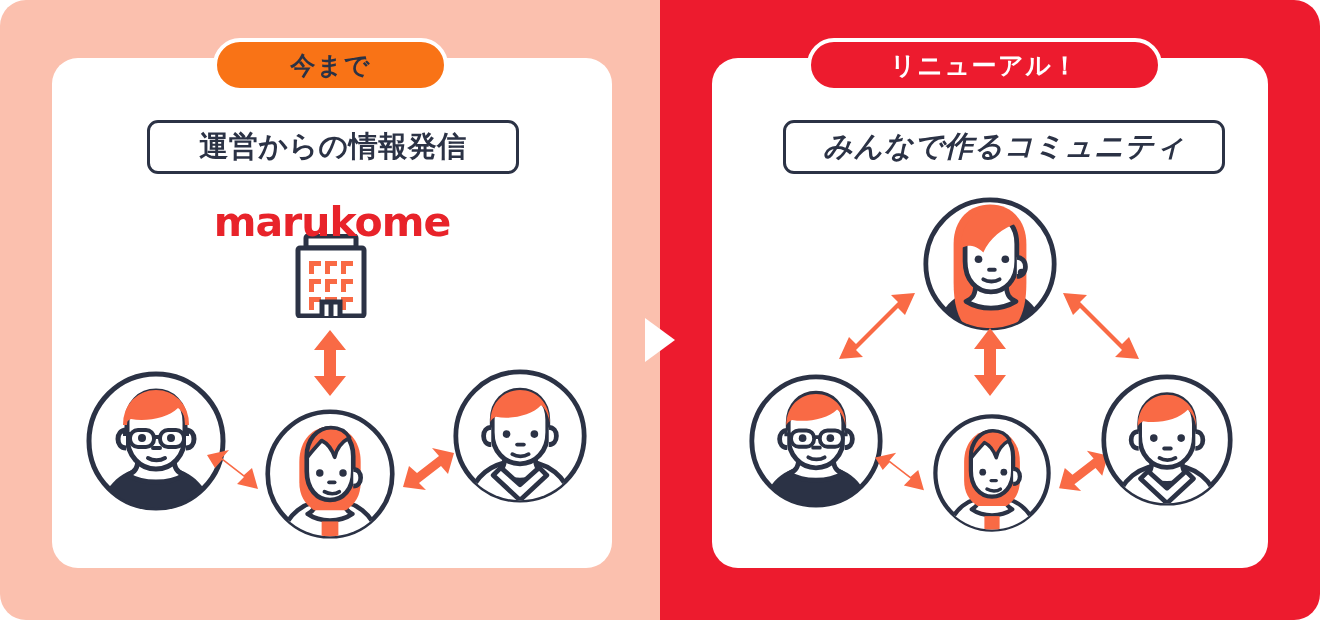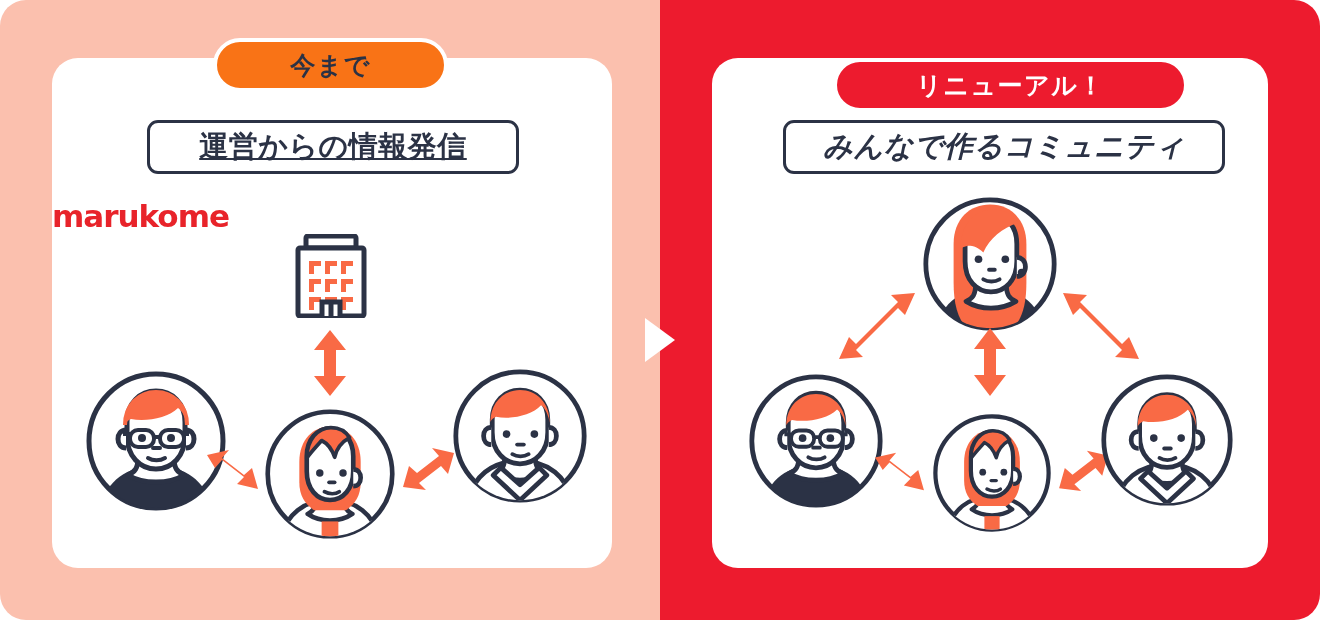--- a/index.html
+++ b/index.html
@@ -54,54 +54,54 @@
     letter-spacing: 1.5px;
     white-space: nowrap;
   }
   .badge.left {
     left: 213px;
     width: 235px;
     background: #f97316;
     color: #2B3245;
   }
   .badge.right {
-    left: 833px;
+    left: 807px;
     width: 355px;
     background: #ED1B2E;
     color: #ffffff;
-    margin-top: 20px;
   }
 
   
   .title-box {
     position: absolute;
     height: 54px;
     border: 3px solid #2B3245;
     border-radius: 11px;
     display: flex;
     align-items: center;
     justify-content: center;
     background: #ffffff;
     color: #2B3245;
     font-size: 29px;
     font-weight: 700;
     letter-spacing: 0.5px;
     white-space: nowrap;
   }
-  .title-box.left  { left: 147px; top: 120px; width: 372px; text-decoration: underline; }
+  .title-box.left  { left: 147px; top: 120px; width: 372px; }
   .title-box.right { left: 783px; top: 120px; width: 442px; font-style: italic; }
 
   
   .brand {
     position: absolute;
     left: 52px;
     top: 198px;
     width: 560px;
+    text-align: center;
     color: #E8232A;
-    font-size: 31px;
+    font-size: 41px;
     font-weight: 700;
     letter-spacing: -1px;
     font-family: "DejaVu Sans", sans-serif;
   }
 
   
   .ico { position: absolute; }
 
   
   .tri {

